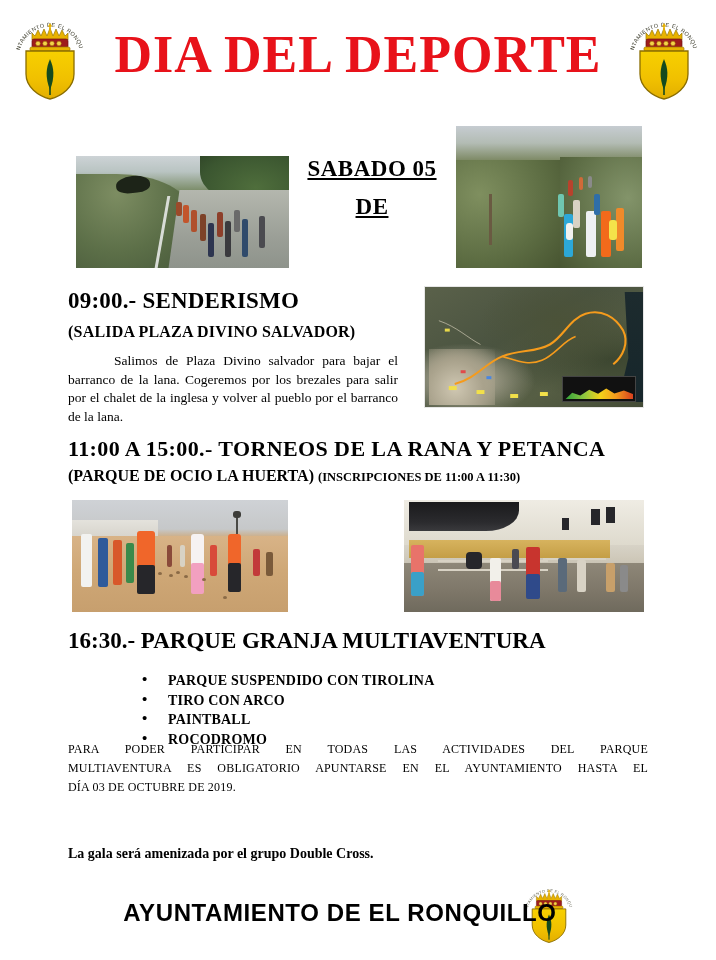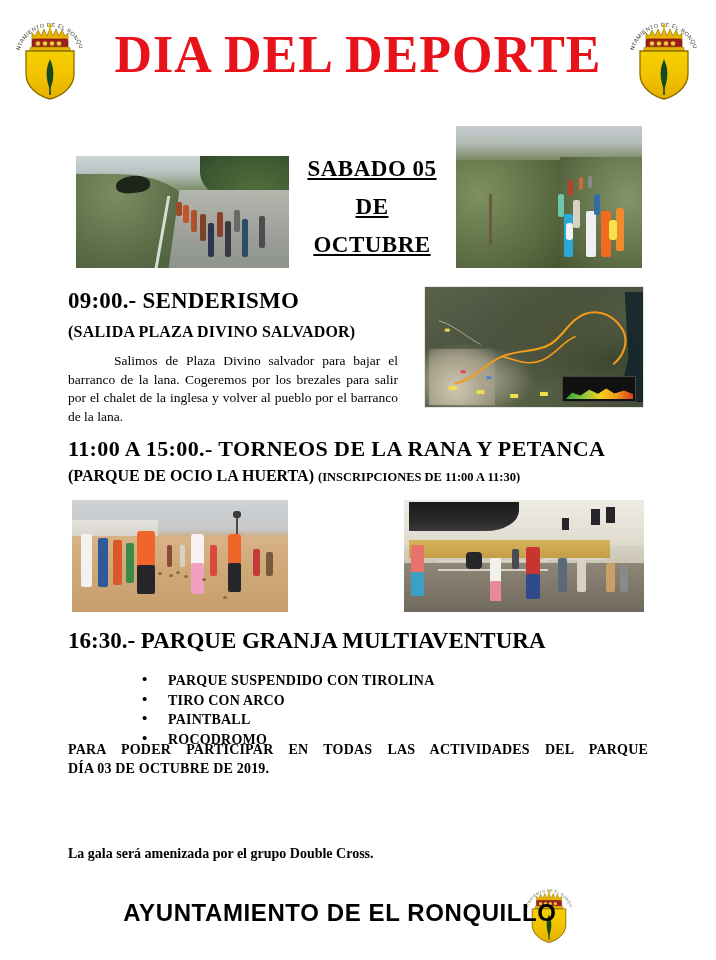--- a/index.html
+++ b/index.html
@@ -306,22 +306,22 @@
     content: "\2022";
     position: absolute;
     left: 4px; top: -1px;
     font-size: 15px;
   }
 
   .para-obligatorio {
     position: absolute;
     left: 68px; top: 740px;
     width: 580px;
-    font-size: 14px;
-    font-weight: bold;
+    font-size: 12px;
+    font-weight: normal;
     line-height: 19px;
     text-align: justify;
     letter-spacing: 0.2px;
   }
   .para-obligatorio .lastline { text-align: left; }
 
   .h-gala {
     position: absolute;
     left: 68px; top: 816px;
     font-size: 23px;
@@ -411,21 +411,20 @@
       </g>
       <path d="M18,47 H66 V70 C66,83 54,92 42,95 C30,92 18,83 18,70 Z" fill="url(#shieldG2)" stroke="#8a6d00" stroke-width="1.3"></path>
       <path d="M42,55 C46,64 47,73 42,86 C37,73 38,64 42,55 Z" fill="#144a1e"></path>
       <rect x="41.2" y="83" width="1.6" height="8" fill="#144a1e"></rect>
     </svg>
   </div>
 
   <div class="date-block">
     <div class="dline"><span>SABADO 05</span></div>
     <div class="dline"><span>DE</span></div>
-    <div class="dline"><span>OCTUBRE</span></div>
   </div>
 
   <div class="photo ph-hike-road">
     <div class="bg"></div>
     <div class="hill-l"></div>
     <div class="tunnel"></div>
     <div class="tree-top"></div>
     <div class="road"></div>
     <div class="rail"></div>
     <div class="pp" style="left:62%; top:60%; height:30%; background:#2d3550;"></div>
@@ -549,20 +548,21 @@
 
   <ul class="bullets">
     <li>PARQUE SUSPENDIDO CON TIROLINA</li>
     <li>TIRO CON ARCO</li>
     <li>PAINTBALL</li>
     <li>ROCODROMO</li>
   </ul>
 
   <div class="para-obligatorio">
     <div style="text-align:justify; text-align-last:justify;">PARA PODER PARTICIPAR EN TODAS LAS ACTIVIDADES DEL PARQUE</div>
+    <div style="text-align:justify; text-align-last:justify;">MULTIAVENTURA ES OBLIGATORIO APUNTARSE EN EL AYUNTAMIENTO HASTA EL</div>
     <div class="lastline">DÍA 03 DE OCTUBRE DE 2019.</div>
   </div>
 
   <div class="gala-sub">La gala será amenizada por el grupo Double Cross.</div>
 
   <svg class="footer-crest" viewBox="0 0 84 100">
     <defs>
       <linearGradient id="shieldG3" x1="0" y1="0" x2="0" y2="1">
         <stop offset="0%" stop-color="#f7d000"></stop>
         <stop offset="60%" stop-color="#f0c000"></stop>

